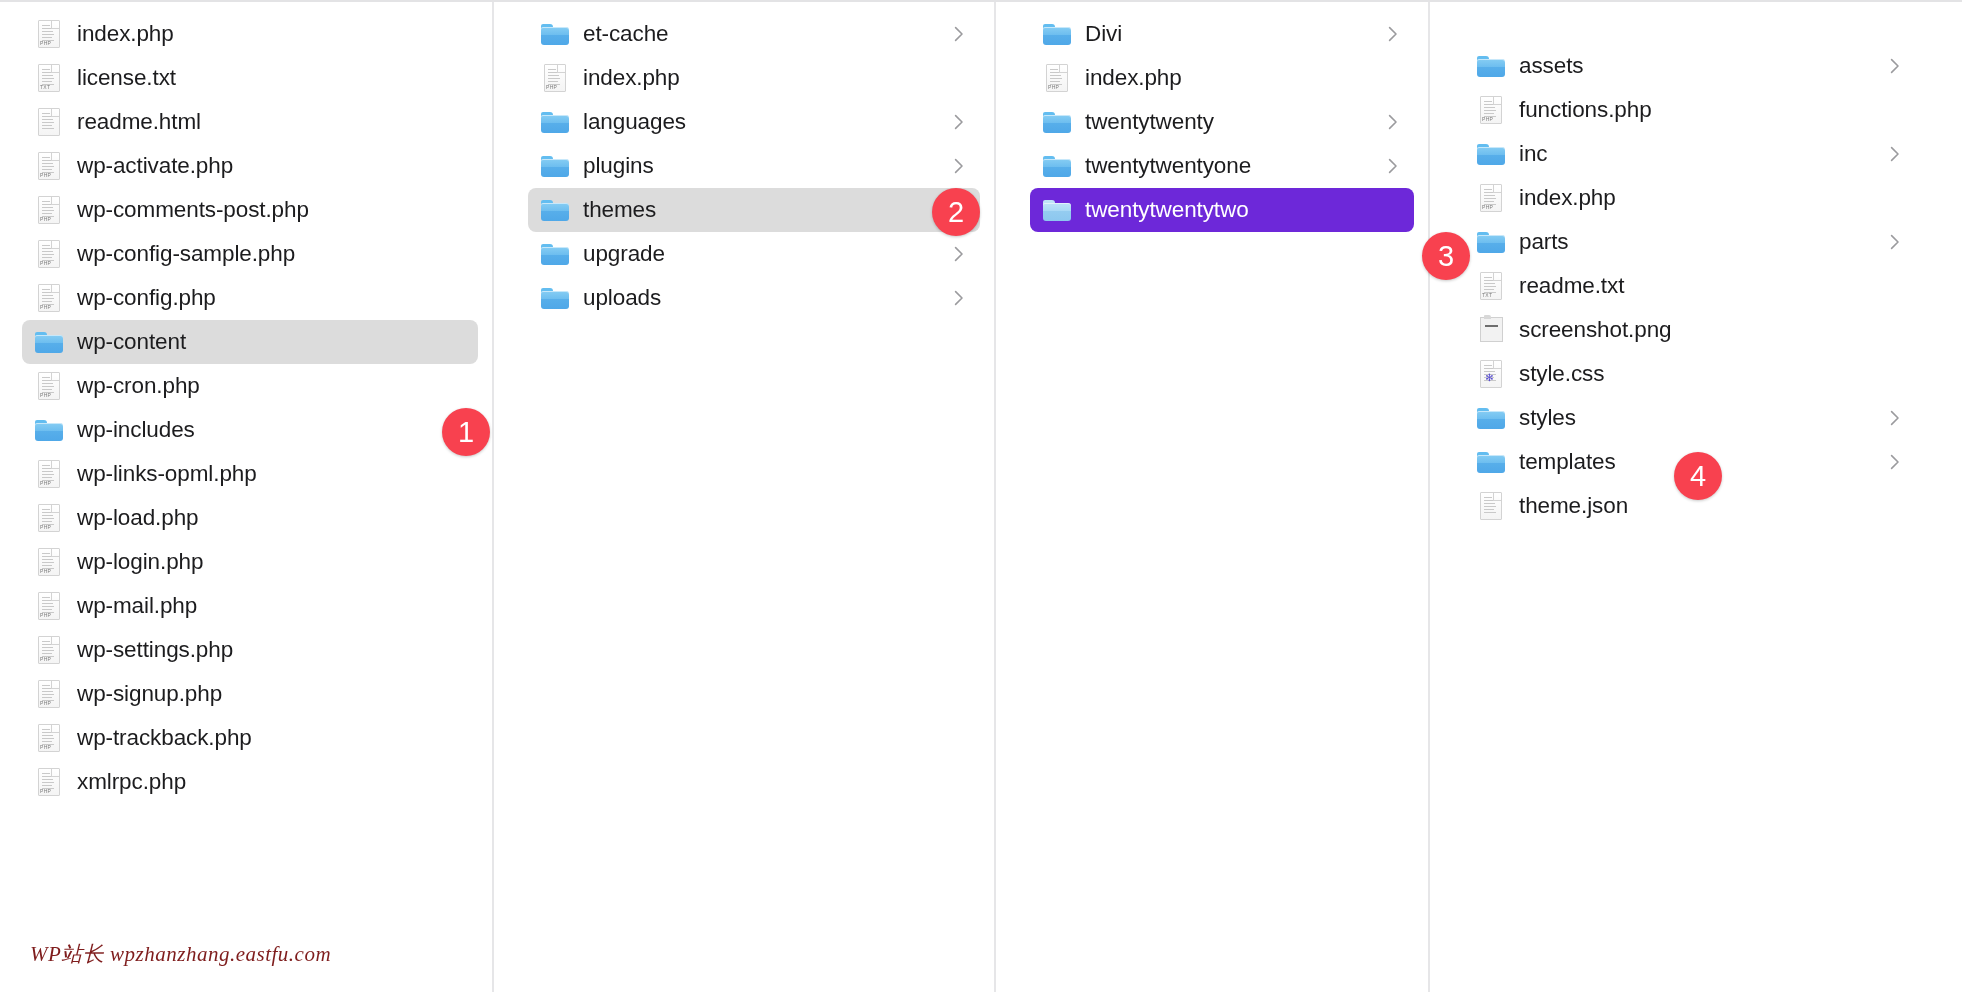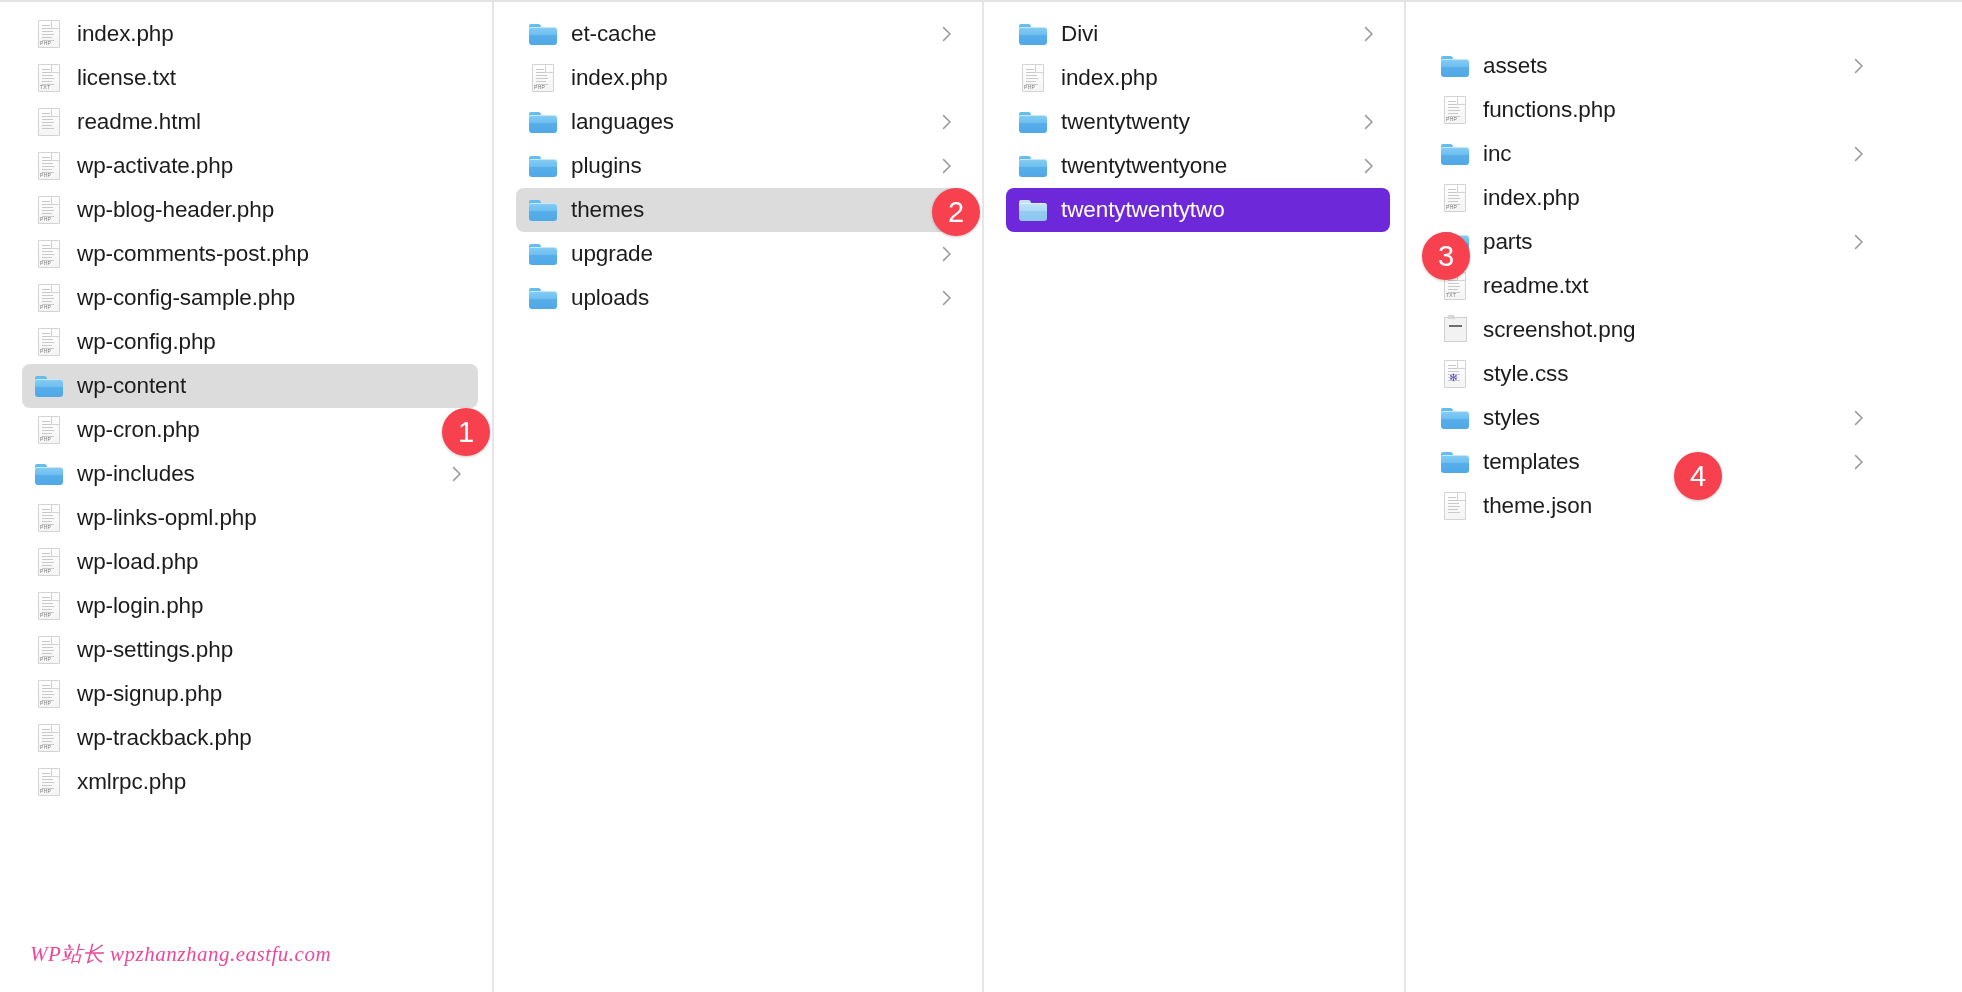--- a/index.html
+++ b/index.html
@@ -18,20 +18,21 @@
     height: 992px;
     background: #ffffff;
     overflow: hidden;
     border-top: 2px solid #e3e3e5;
     box-sizing: border-box;
   }
   .columns {
     display: flex;
     height: 100%;
     width: 100%;
+    gap: 12px;
   }
   .column {
     position: relative;
     height: 100%;
     box-sizing: border-box;
     border-right: 2px solid #e6e6e8;
     padding-top: 10px;
     overflow: hidden;
     background: #ffffff;
   }
@@ -230,21 +231,21 @@
     line-height: 1;
   }
 
   .watermark {
     position: absolute;
     left: 30px;
     bottom: 24px;
     font-family: "Liberation Serif", "DejaVu Serif", serif;
     font-style: italic;
     font-size: 21px;
-    color: #ec4899;
+    color: #7f1d1d;
     letter-spacing: .5px;
     user-select: none;
     z-index: 5;
   }
 </style>
 </head>
 <body>
 
 <div id="finder">
   <div class="columns">
@@ -320,36 +321,20 @@
                 <i></i>
                 <i></i>
                 <i></i>
                 <i></i>
                 <i></i>
                 <i></i>
               </span>
               <span class="badge">PHP</span>
             </span>
           </span>
-          <span class="row-label">wp-blog-header.php</span>
-        </div>
-        <div class="row">
-          <span class="icon">
-            <span class="ic-doc">
-              <span class="lines">
-                <i></i>
-                <i></i>
-                <i></i>
-                <i></i>
-                <i></i>
-                <i></i>
-              </span>
-              <span class="badge">PHP</span>
-            </span>
-          </span>
           <span class="row-label">wp-comments-post.php</span>
         </div>
         <div class="row">
           <span class="icon">
             <span class="ic-doc">
               <span class="lines">
                 <i></i>
                 <i></i>
                 <i></i>
                 <i></i>
@@ -456,20 +441,36 @@
                 <i></i>
                 <i></i>
                 <i></i>
                 <i></i>
                 <i></i>
               </span>
               <span class="badge">PHP</span>
             </span>
           </span>
           <span class="row-label">wp-login.php</span>
+        </div>
+        <div class="row">
+          <span class="icon">
+            <span class="ic-doc">
+              <span class="lines">
+                <i></i>
+                <i></i>
+                <i></i>
+                <i></i>
+                <i></i>
+                <i></i>
+              </span>
+              <span class="badge">PHP</span>
+            </span>
+          </span>
+          <span class="row-label">wp-mail.php</span>
         </div>
         <div class="row">
           <span class="icon">
             <span class="ic-doc">
               <span class="lines">
                 <i></i>
                 <i></i>
                 <i></i>
                 <i></i>
                 <i></i>

